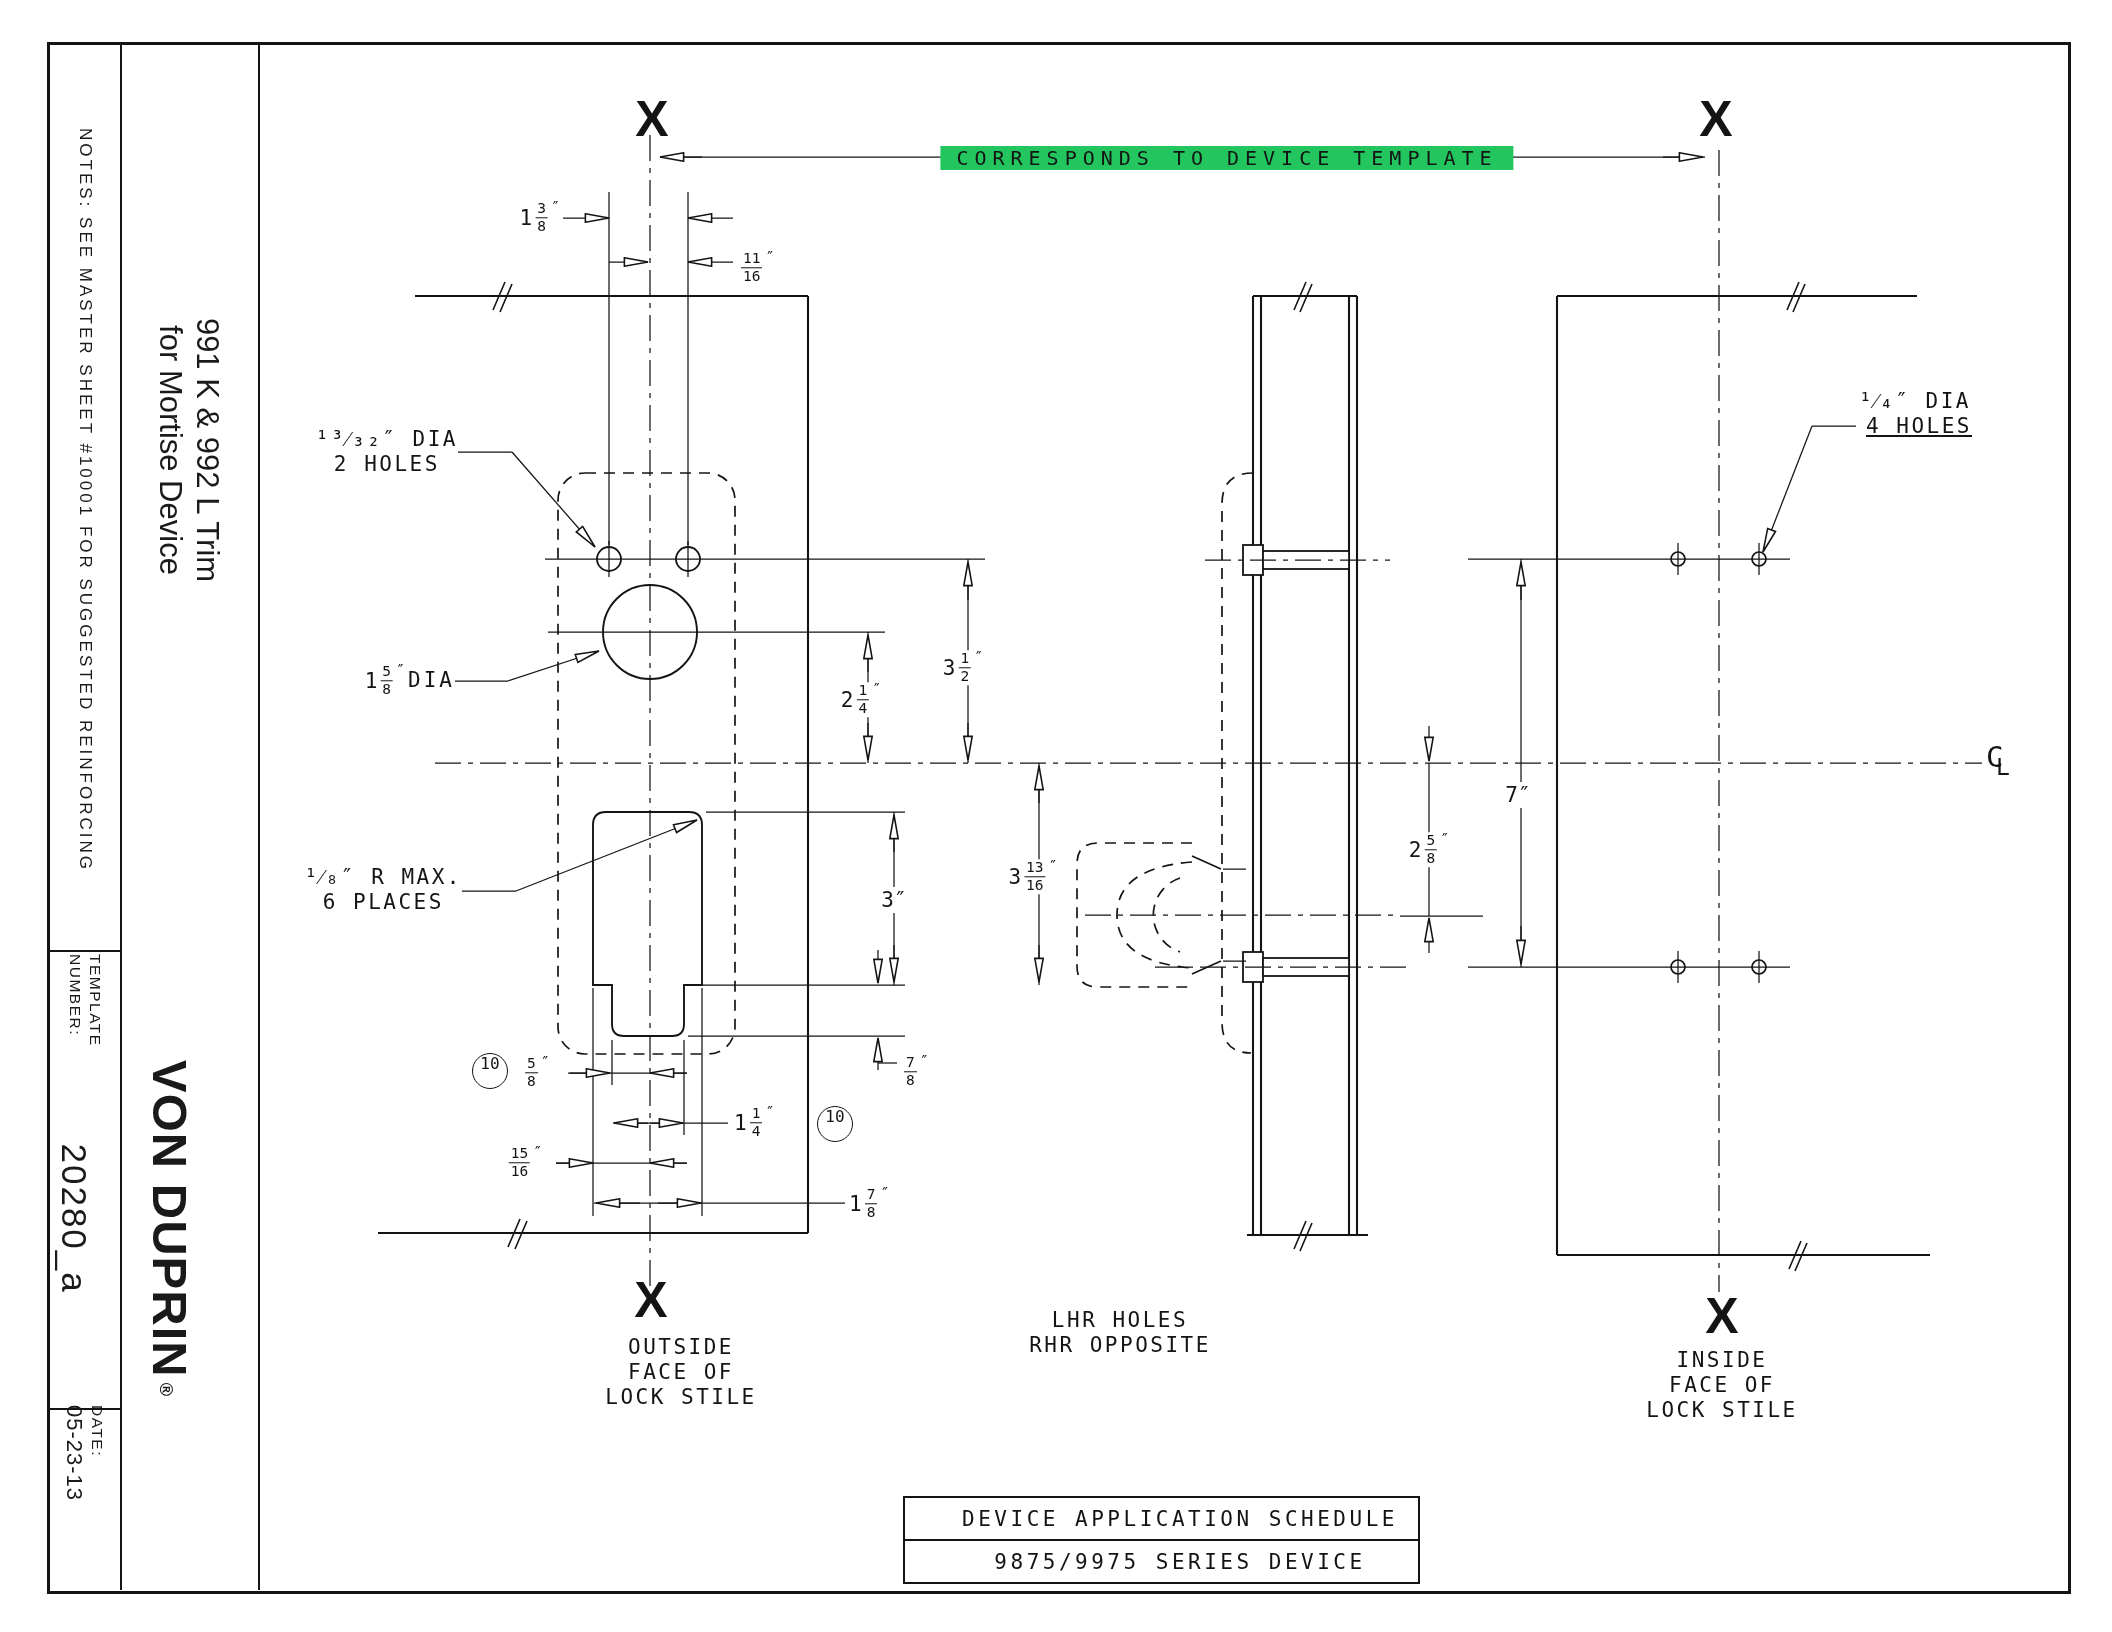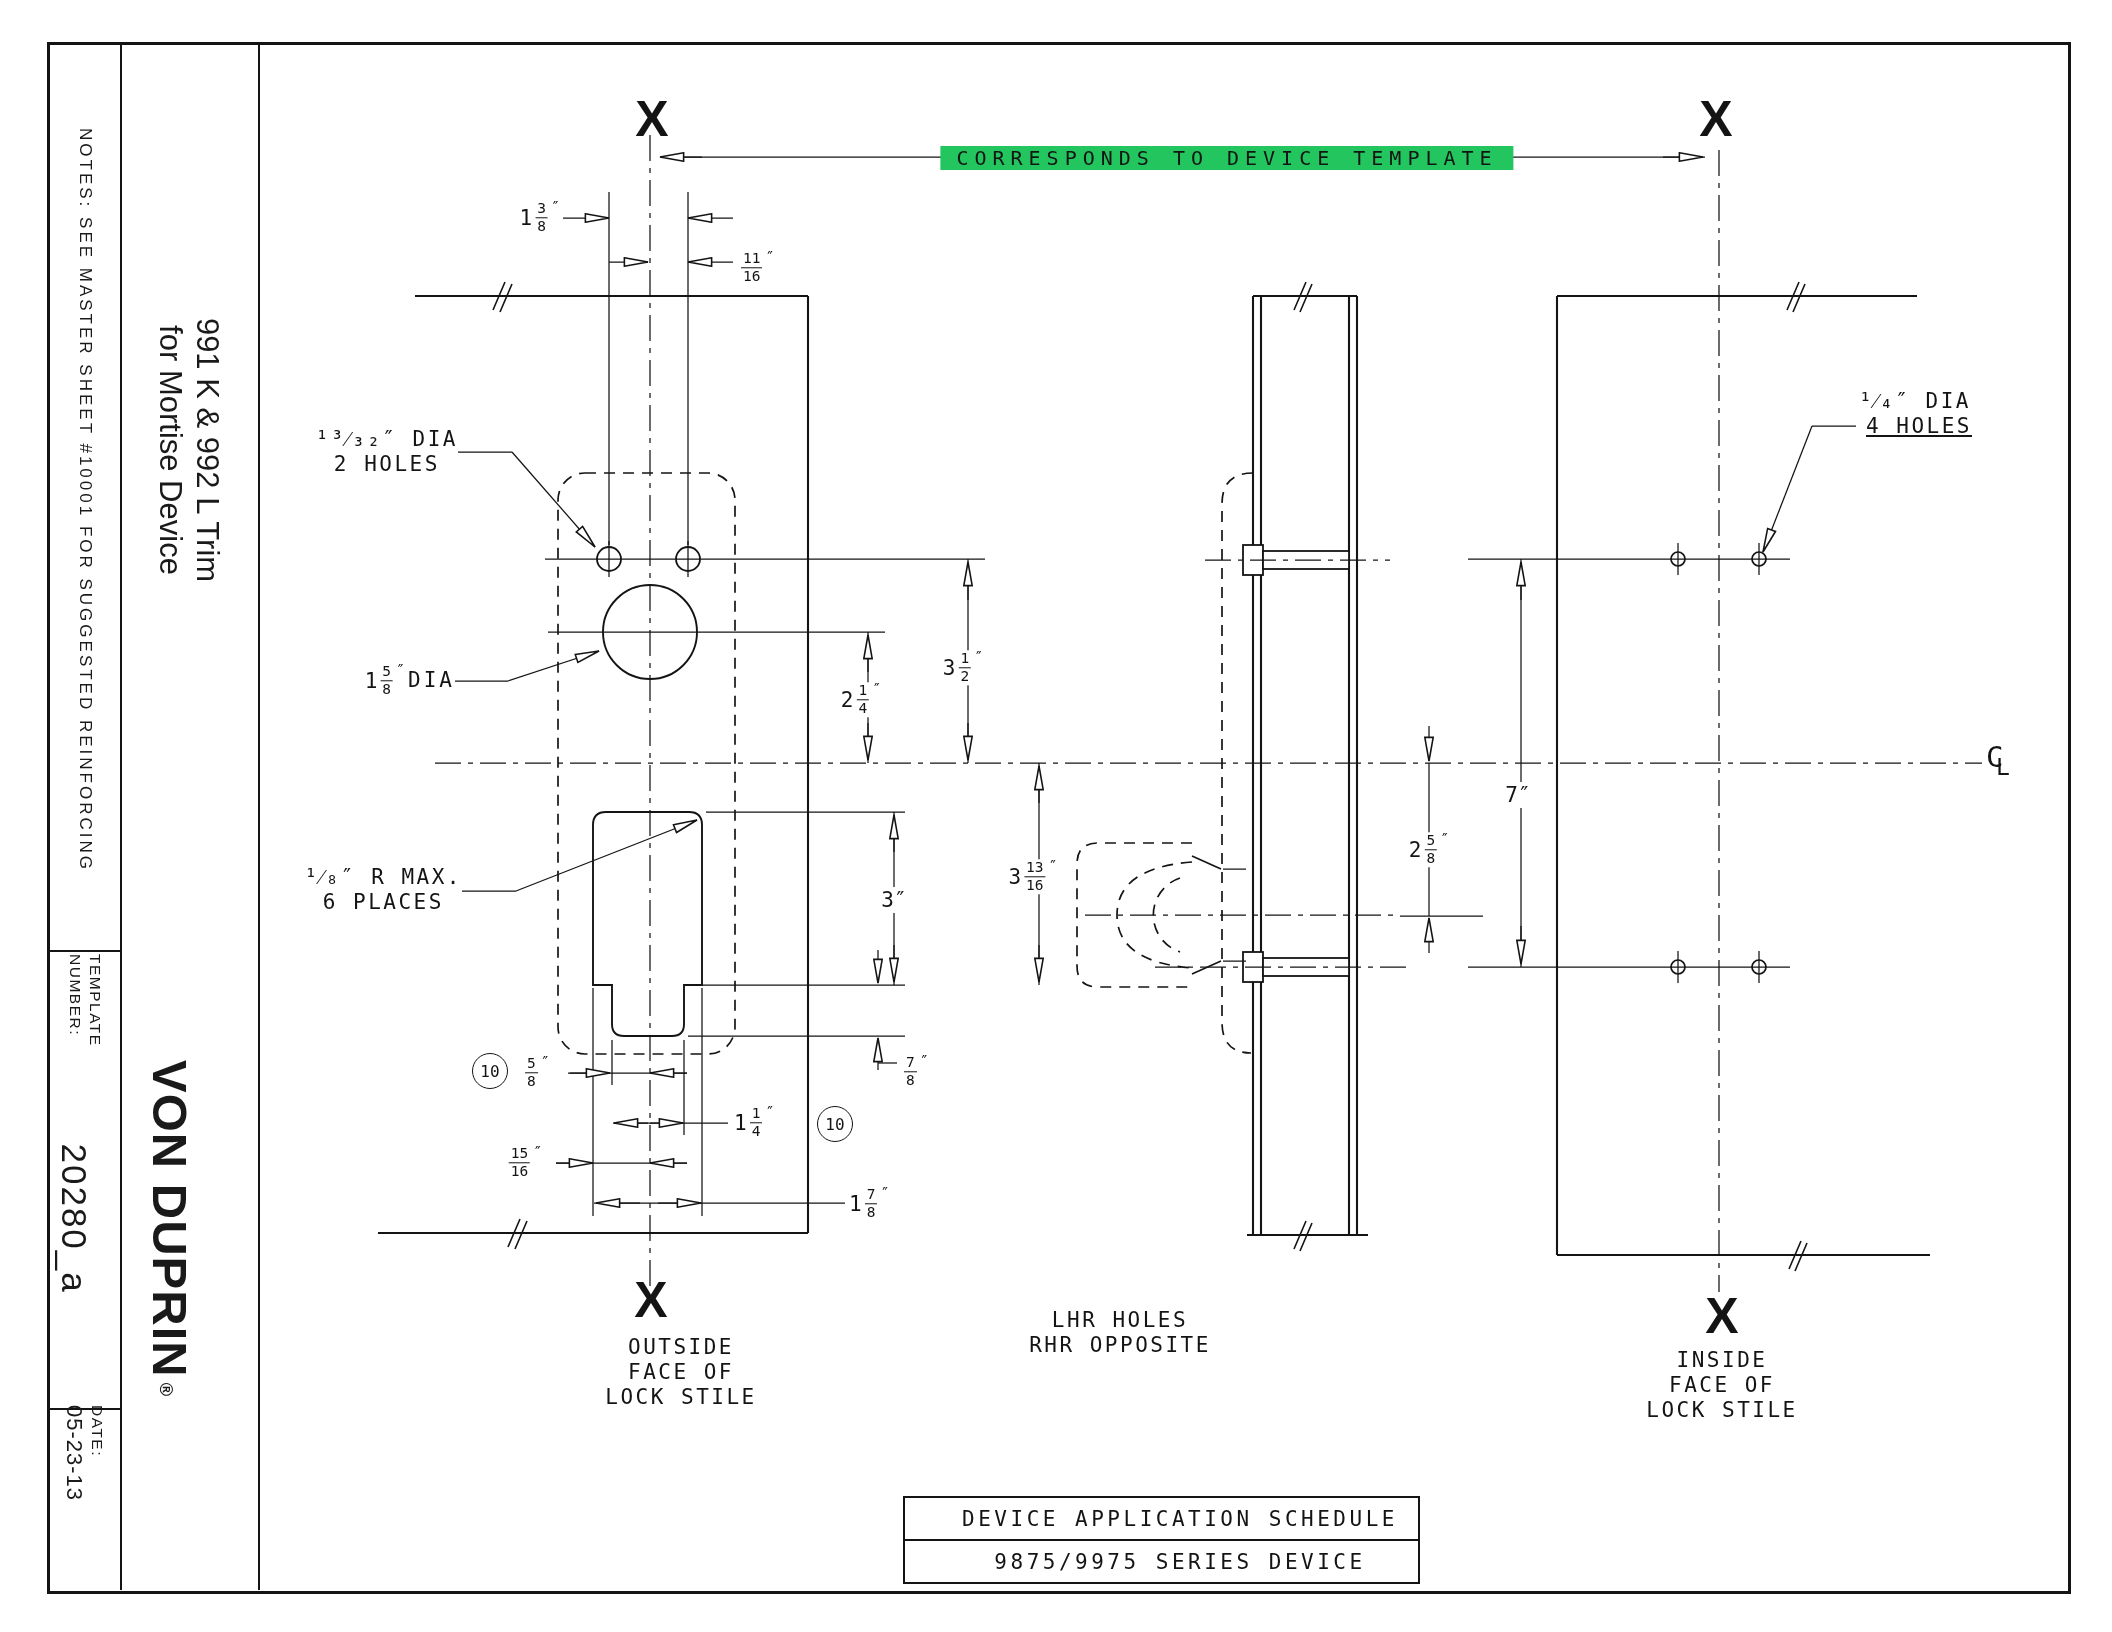--- a/index.html
+++ b/index.html
@@ -22,21 +22,21 @@
   .xmark{font-family:"Liberation Sans",sans-serif;font-weight:900;font-size:50px;}
   .hdr{font-size:20px;letter-spacing:6px;background:#22c55e;padding:0 16px;}
   
   .dim{display:inline-flex;align-items:center;gap:3px;font-size:21px;letter-spacing:0;}
   .dim .fr{display:inline-flex;flex-direction:column;align-items:center;line-height:1.05;font-size:14.5px;}
   .dim .fr .n{border-bottom:1.5px solid #141414;padding:0 2px 1px;}
   .dim .fr .d{padding-top:1px;}
   .dim .u{font-size:15px;align-self:flex-start;margin-top:-2px;}
   .dim .suf{letter-spacing:3px;}
   .balloon{position:absolute;width:34px;height:34px;border:1.8px solid #141414;border-radius:50%;
-           display:flex;align-items:center;justify-content:center;font-size:16px;
+           display:flex;align-items:flex-start;justify-content:center;font-size:16px;
            transform:translate(-50%,-50%);background:#fff;}
   .clsym{position:absolute;font-size:29px;font-family:"DejaVu Sans Mono",monospace;}
   .clsym .l2{position:absolute;left:10px;top:14px;font-size:23px;}
   
   #sched{position:absolute;left:903px;top:1496px;width:513px;height:84px;border:2.3px solid #141414;
          display:flex;flex-direction:column;background:#fff;}
   #sched .row{flex:1;display:flex;align-items:center;justify-content:center;
               font-size:21px;letter-spacing:3.5px;padding-left:37px;}
   #sched .row:first-child{border-bottom:2.3px solid #141414;}
   svg{position:absolute;left:0;top:0;}

